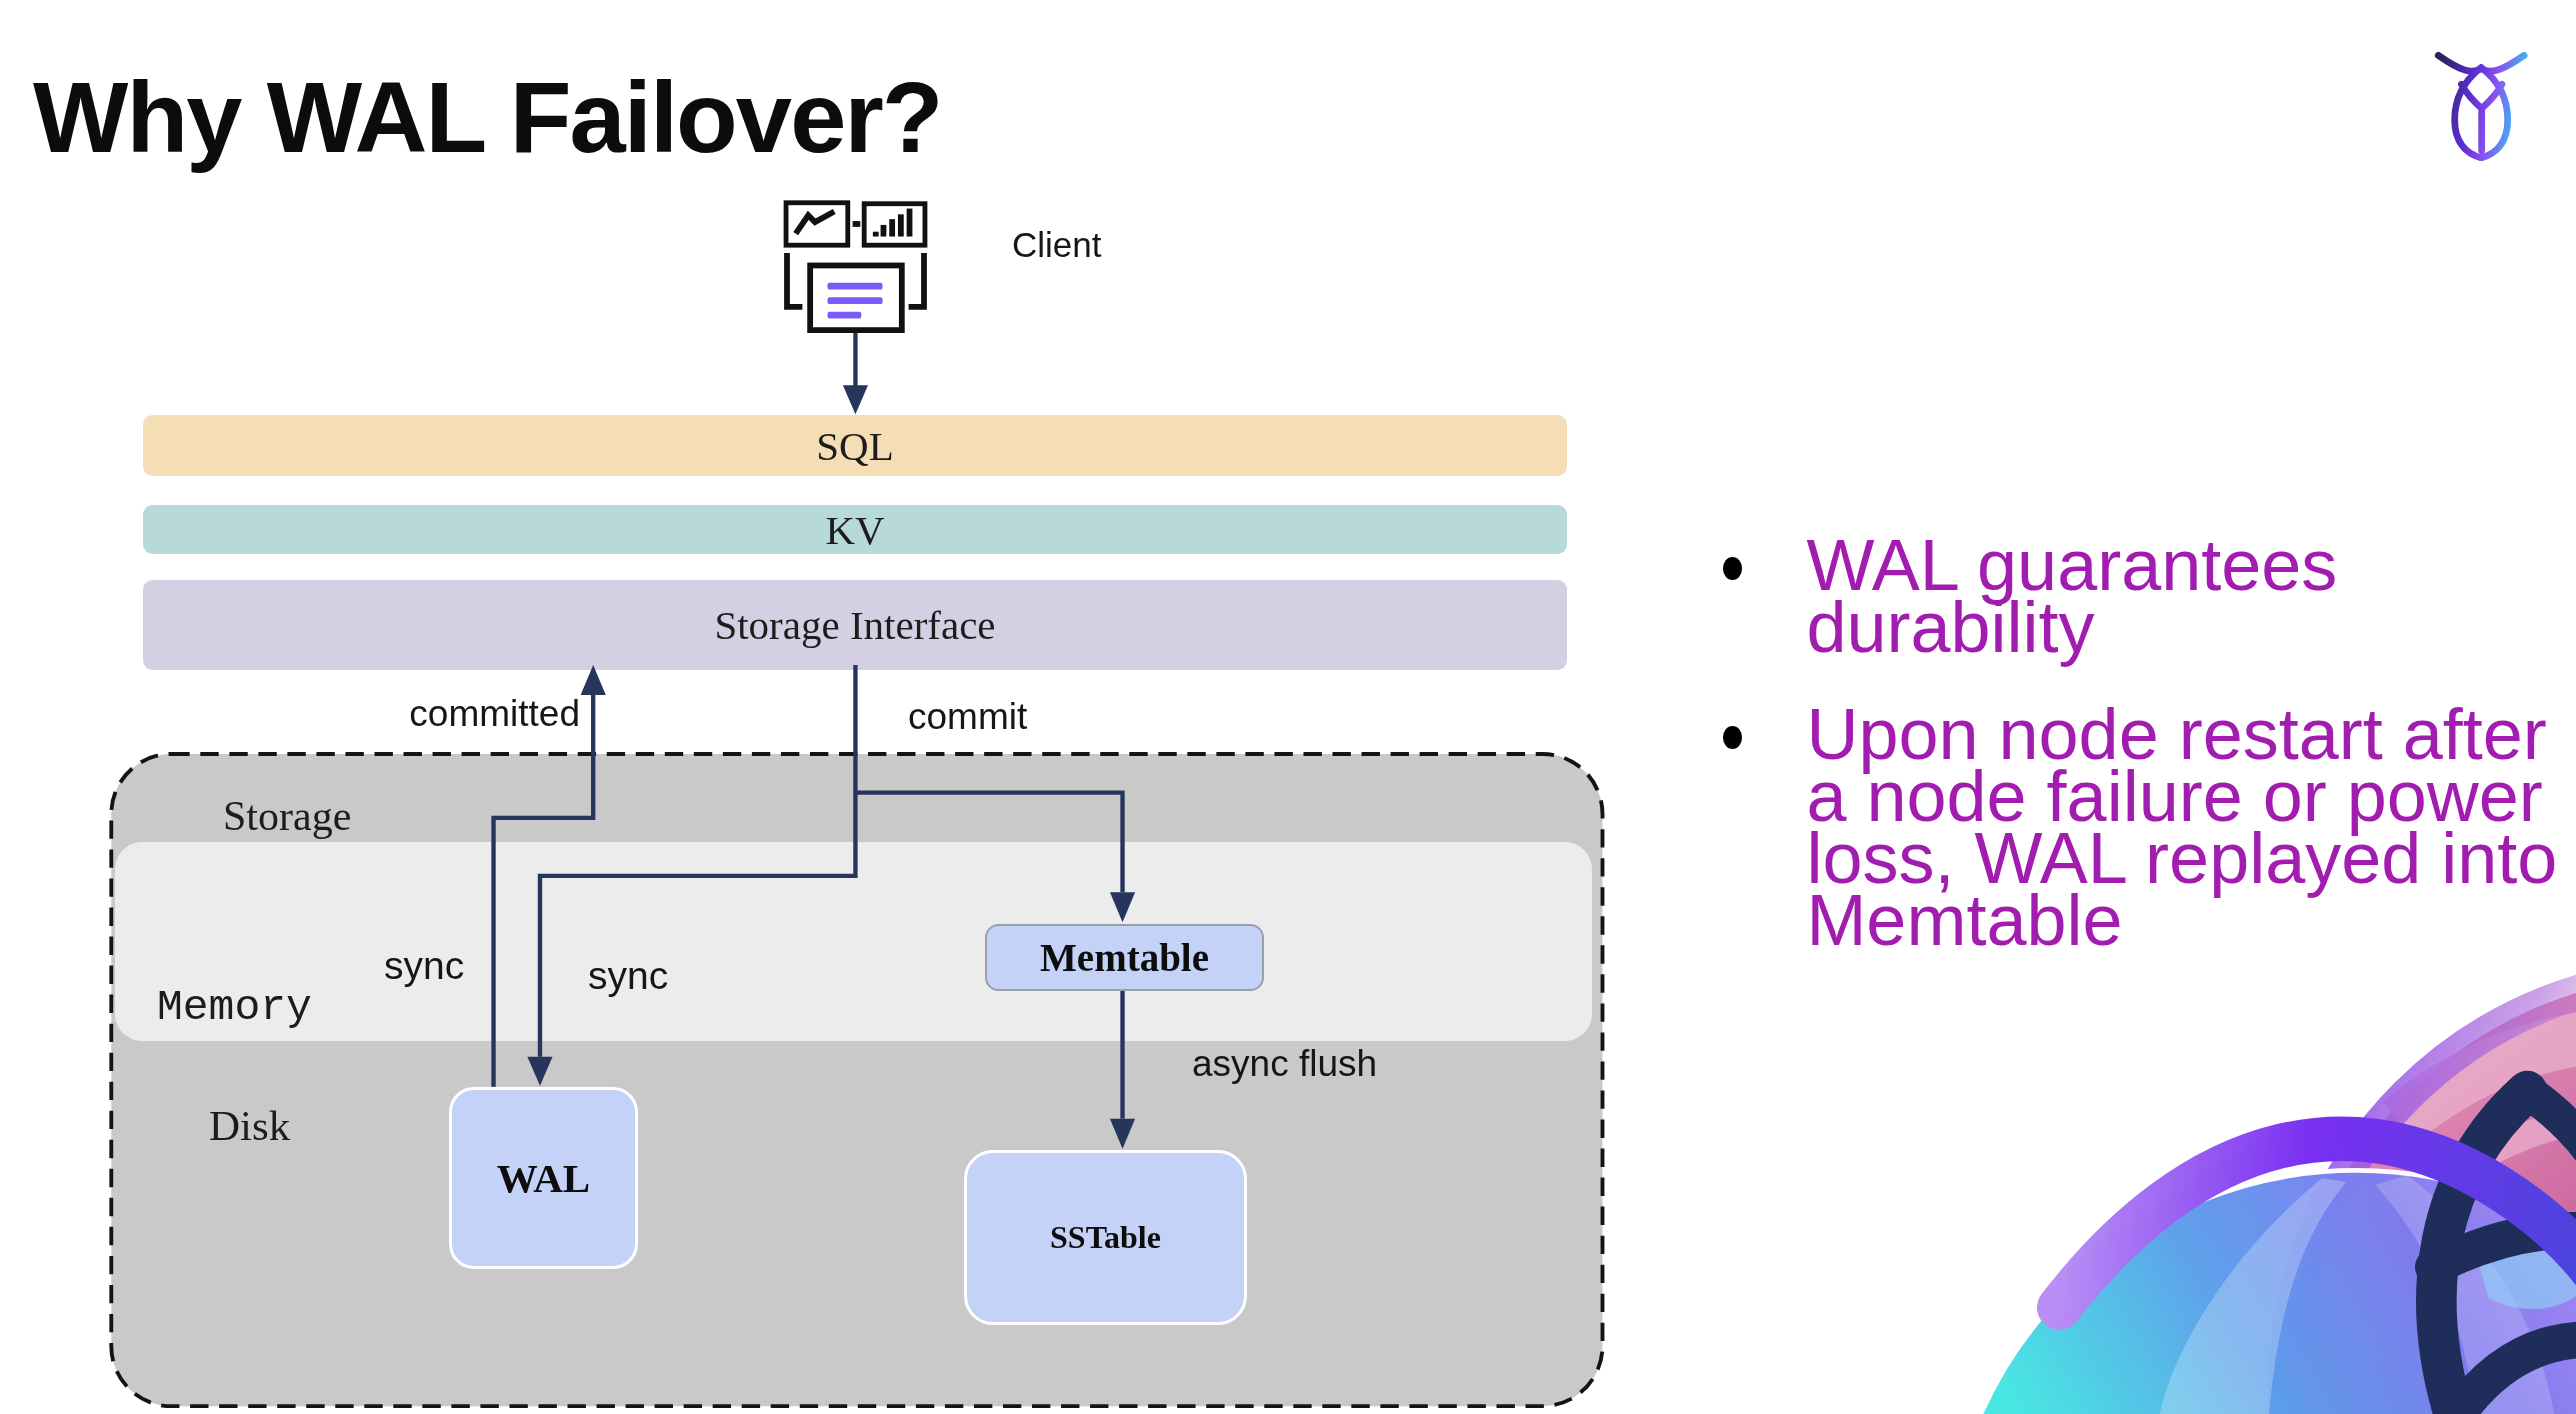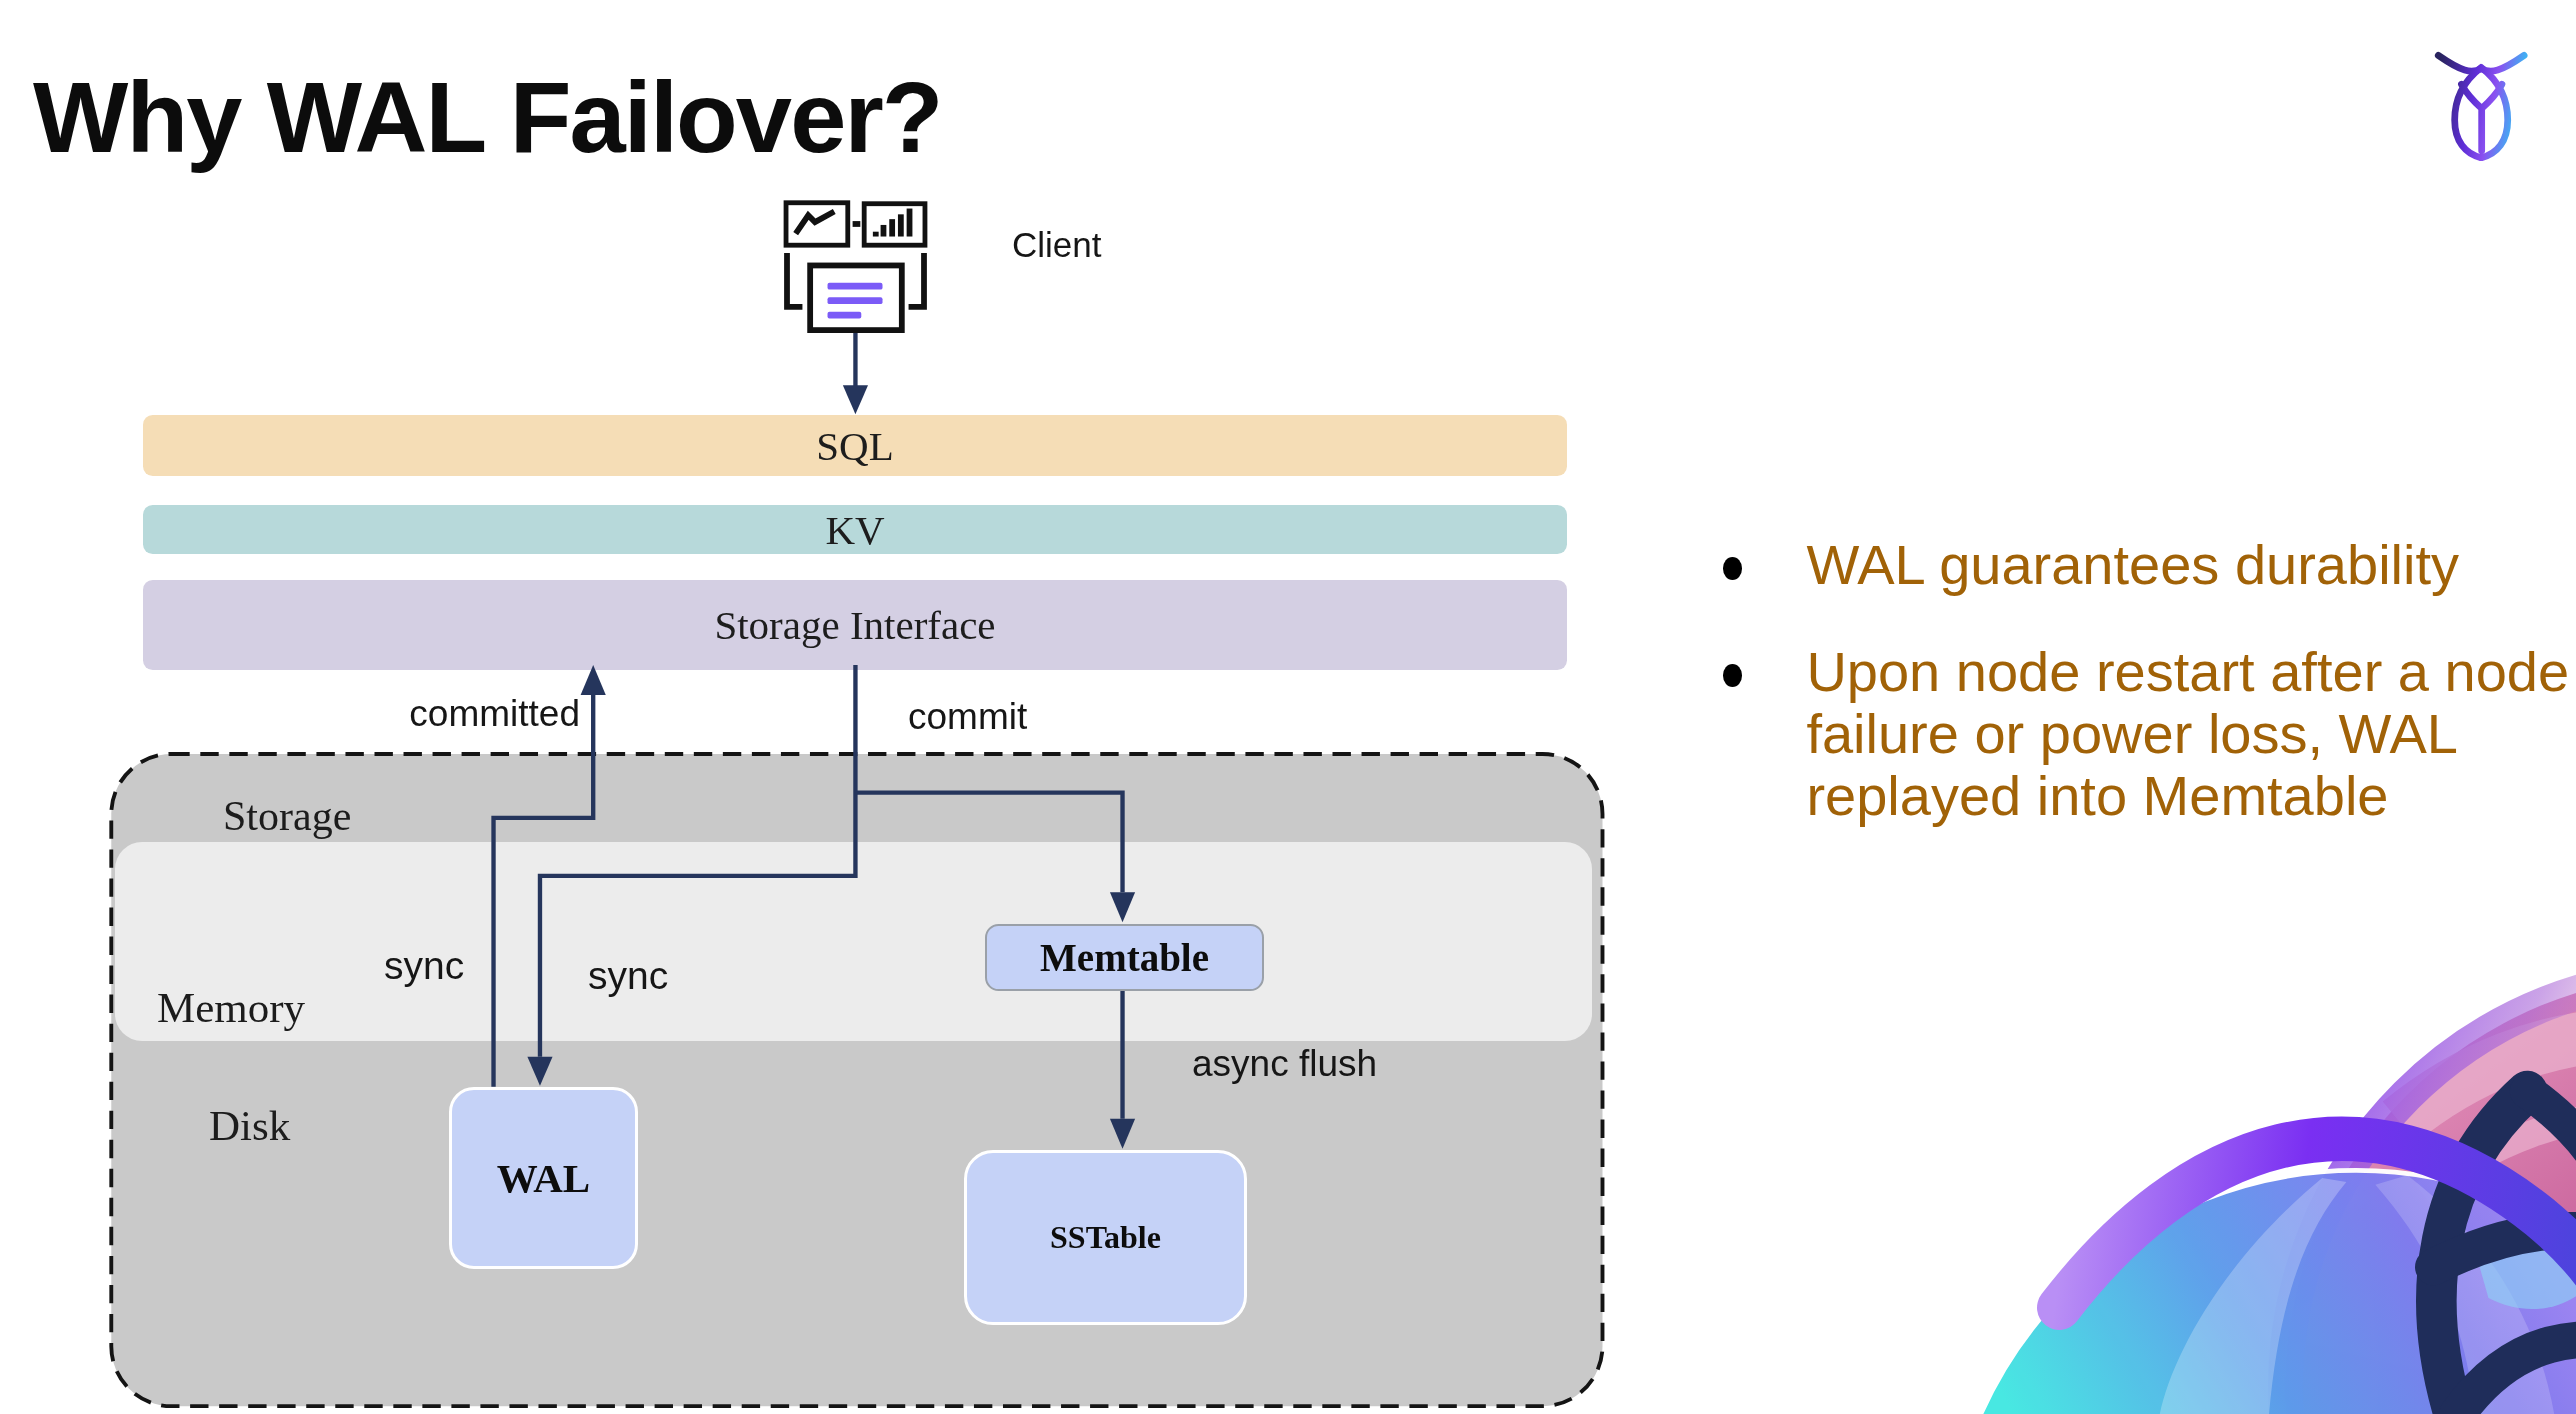--- a/index.html
+++ b/index.html
@@ -11,40 +11,40 @@
   
   .bar{left:143px;width:1424px;border-radius:9.7px;display:flex;align-items:center;justify-content:center;
        font-family:"Liberation Serif",serif;font-size:41px;color:#1d1d1d;}
   .bar-sql{top:415px;height:61px;background:#f5ddb6;}
   .bar-kv{top:505px;height:49px;background:#b7d9da;}
   .bar-storage{top:580px;height:90px;background:#d4cfe3;}
   
   .memory-band{left:115px;top:842px;width:1477px;height:199px;background:#ececec;border-radius:27px;}
   .serif-label{font-family:"Liberation Serif",serif;color:#1c1c1c;}
   .lbl-pebble{left:223px;top:792px;font-size:42px;}
-  .lbl-memory{left:157px;top:983px;font-size:43px;}
+  .lbl-memory{left:157px;top:983px;font-size:43px;font-family:Liberation Mono, monospace;}
   .lbl-disk{left:209px;top:1101px;font-size:43px;}
   .edge-label{font-size:37px;color:#161616;}
   .lbl-committed{left:406px;top:693px;width:174px;text-align:right;}
   .lbl-commit{left:908px;top:696px;}
   .lbl-sync-left{left:384px;top:944px;font-size:39px;}
   .lbl-sync-right{left:588px;top:954px;font-size:39px;}
   .lbl-async{left:1192px;top:1043px;}
   .lbl-client{left:1012px;top:225px;font-size:35px;}
   
   .node{background:#c5d2f7;display:flex;align-items:center;justify-content:center;
         font-family:"Liberation Serif",serif;font-weight:700;color:#0d0d0d;}
   .node-wal{left:449px;top:1087px;width:183px;height:176px;border:3.9px solid #fff;border-radius:25px;font-size:41px;}
   .node-memtable{left:985px;top:924px;width:275px;height:63px;border:2.9px solid #9aa0a8;border-radius:13.5px;font-size:39px;}
   .node-sstable{left:964px;top:1150px;width:277px;height:169px;border:3.9px solid #fff;border-radius:29px;font-size:32px;}
   
   .bullets{left:1723px;top:534px;width:852px;}
   .bullet{display:flex;margin-bottom:45px;}
   .bullet .dot{width:19.4px;height:23px;border-radius:50%;background:#000;margin-top:23px;flex:none;}
-  .bullet .btext{margin-left:64px;width:764px;font-size:56px;line-height:62px;color:#a16207;}
+  .bullet .btext{margin-left:64px;width:764px;font-size:72px;line-height:62px;color:#a21caf;}
   svg{display:block;}
   .noptr{pointer-events:none;}
 </style>
 </head>
 <body>
 
 <div class="slide">
 
   <div class="abs title">Why WAL Failover?</div>
 

